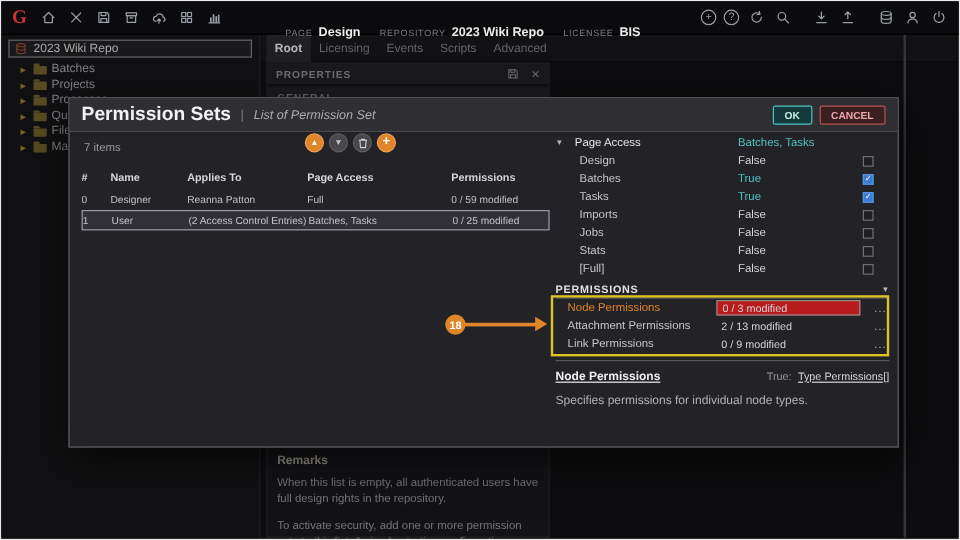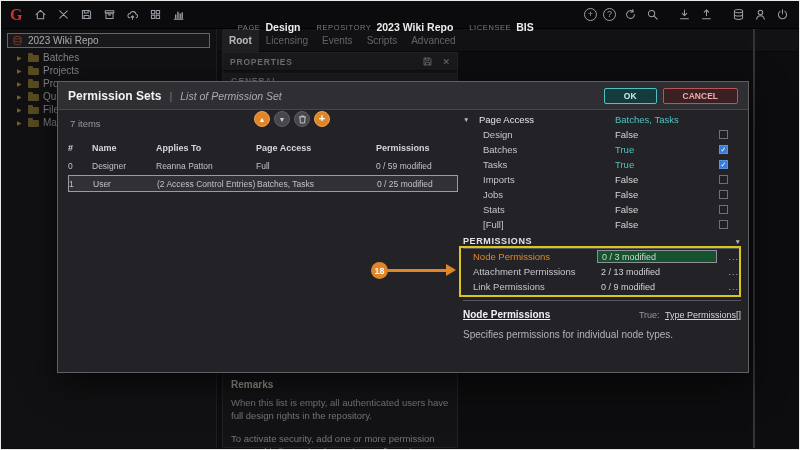--- a/index.html
+++ b/index.html
@@ -46,25 +46,25 @@
   .general-bar { height:16px; background:#27272c; margin-top:2px; display:flex; align-items:center; padding:0 8px; font-size:8.5px; font-weight:bold; letter-spacing:.8px; color:#8f8f95; cursor:pointer; }
   .remarks { position:absolute; left:8px; right:8px; top:326px; }
   .remarks-title { font-size:10px; font-weight:bold; color:#cfcabb; margin-bottom:6px; }
   .remarks p { font-size:9.5px; color:#a0a0a4; line-height:1.4; margin-bottom:9px; }
   .edge-line { position:absolute; top:28px; bottom:1px; left:752px; width:2px; background:#4a4a50; z-index:2; }
 
   
   .overlay { position:absolute; top:28px; left:0; right:0; bottom:0; background:rgba(0,0,0,.28); z-index:5; }
   .dialog { position:absolute; left:56px; top:80px; width:692px; height:292px; background:#232327; border:1px solid #5f5f64; box-shadow:0 10px 34px rgba(0,0,0,.65); z-index:10; }
   .dlg-title { height:28px; background:#2e2e33; border-bottom:1px solid #46464b; display:flex; align-items:center; padding:0 10px; }
-  .dlg-h { font-size:12px; font-weight:bold; color:#f2f2f2; }
+  .dlg-h { font-size:16px; font-weight:bold; color:#f2f2f2; }
   .dlg-sep { color:#77777c; margin:0 8px; font-size:11px; }
   .dlg-sub { font-size:10.5px; font-style:italic; color:#ababb0; }
   .dlg-actions { margin-left:auto; display:flex; gap:6px; }
-  .btn-ok,.btn-cancel { height:16px; font-size:8.5px; font-weight:bold; border-radius:2px; padding:0 19px; font-family:inherit; cursor:pointer; }
+  .btn-ok,.btn-cancel { height:16px; font-size:8.5px; font-weight:bold; border-radius:2px; padding:0 9px; font-family:inherit; cursor:pointer; }
   .btn-ok { background:#143a3c; border:1px solid var(--accent,#4fc3c3); color:#c8ecec; }
   .btn-cancel { background:#3a2023; border:1px solid var(--red,#b85555); color:#f0a8a8; }
 
   .items-count { position:absolute; left:12px; top:36px; font-size:9.5px; color:#98989d; }
   .dlg-toolbar { position:absolute; left:196px; top:29px; display:flex; gap:4px; }
   .circ { width:16px; height:16px; border-radius:50%; display:flex; align-items:center; justify-content:center; padding:0; cursor:pointer; }
   .circ span { font-size:7px; line-height:1; }
   .circ.plus span { font-size:11px; font-weight:bold; margin-top:-1px; }
   .circ.orange { background:var(--orange,#e0862a); border:1px solid #f0a050; color:#fff; }
   .circ.gray { background:#47474c; border:1px solid #5e5e63; color:#c8c8cc; }
@@ -91,21 +91,21 @@
   .checkbox.checked { background:var(--blue,#3a7bd5); border-color:#5a93e0; }
   .checkbox.checked::after { content:"✓"; font-size:7px; color:#fff; line-height:1; }
 
   .perm-head { display:flex; align-items:center; height:15px; margin-top:2px; border-bottom:1px solid #55555a; cursor:pointer; }
   .ph-label { font-size:9px; font-weight:bold; letter-spacing:.6px; color:#e2e2e6; }
   .perm-head .chev { margin-left:auto; }
   .permrow { display:grid; grid-template-columns:10px 124px 120px 1fr; align-items:center; height:15px; cursor:pointer; }
   .pr-label { font-size:9.5px; color:#c6c6ca; white-space:nowrap; }
   .permrow.selected .pr-label { color:var(--orange,#e0862a); }
   .pr-val { font-size:9px; color:#d2d2d6; height:13px; display:flex; align-items:center; padding:0 4px; }
-  .permrow.selected .pr-val { border:1px solid #8f8f95; background:#14532d; }
+  .permrow.selected .pr-val { border:1px solid #8f8f95; background:#b91c1c; }
   .pr-more { background:none; border:none; color:#b8b8bc; font-size:9px; justify-self:end; padding:0 2px; cursor:pointer; letter-spacing:1px; font-family:inherit; }
 
   .detail-divider { border-top:1px solid #55555a; margin-top:6px; }
   .detail-head { display:flex; align-items:baseline; margin-top:8px; }
   .dt-title { font-size:10px; font-weight:bold; color:#f0f0f4; text-decoration:underline; }
   .dt-type { margin-left:auto; font-size:9px; }
   .dt-type-label { color:#98989d; margin-right:3px; }
   .dt-type-value { color:#d6d6da; text-decoration:underline; cursor:pointer; }
   .dt-desc { margin-top:9px; font-size:10px; color:#b2b2b6; }
 

